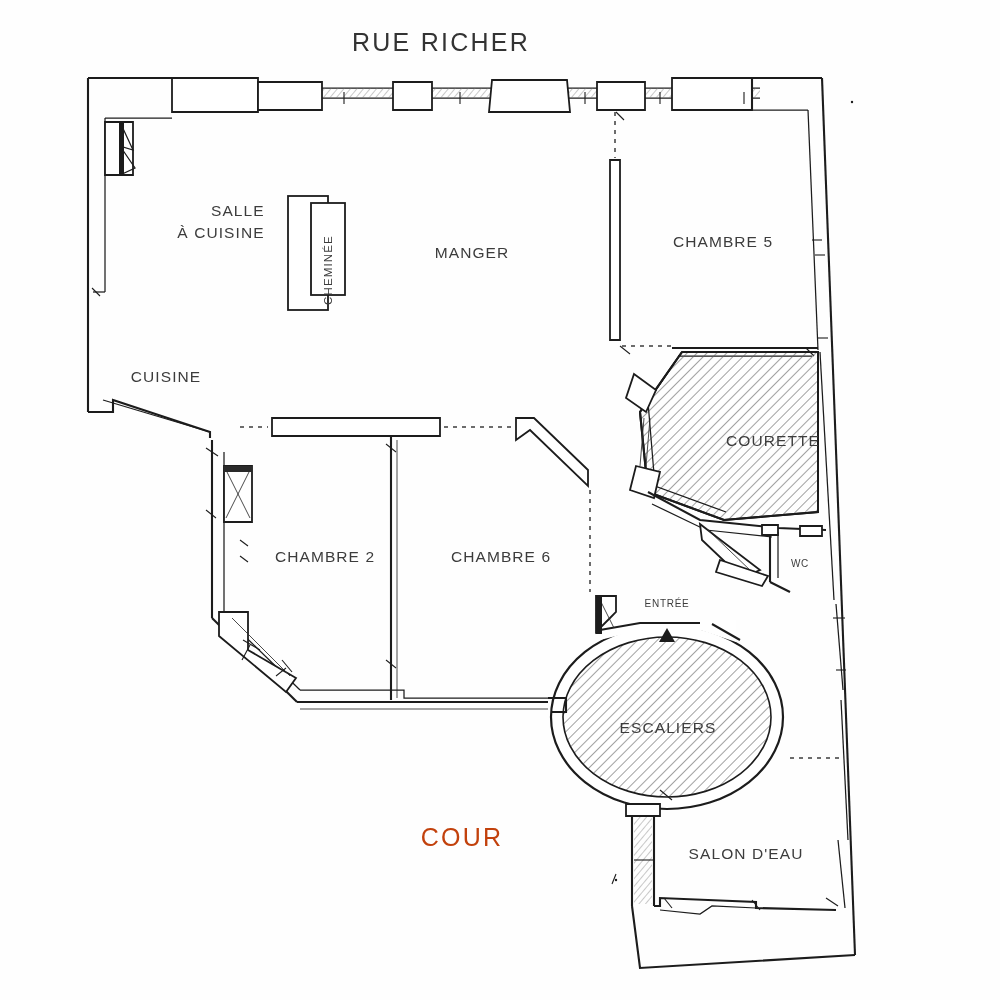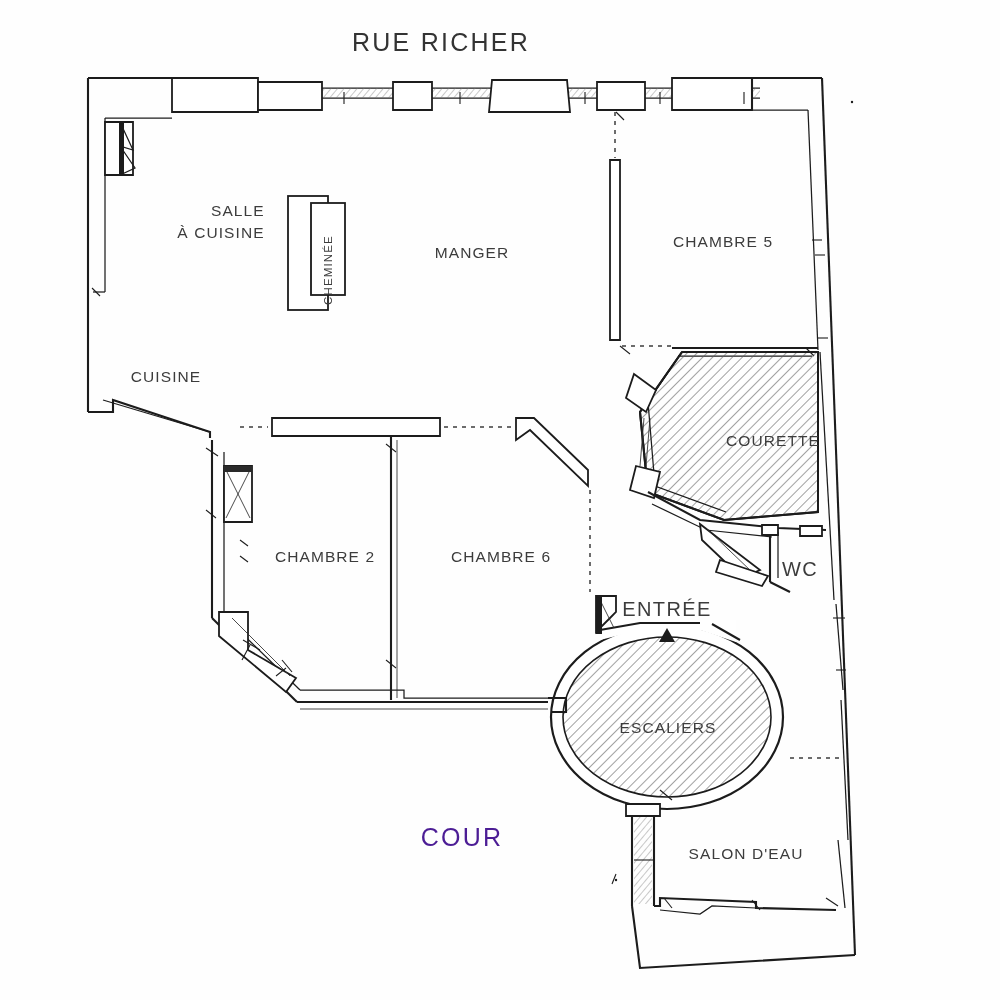--- a/index.html
+++ b/index.html
@@ -84,28 +84,28 @@
   }
   .label-street {
     font-size: 25px;
     letter-spacing: 0.09em;
     color: #333;
     margin-left: 11px;
   }
   .label-court {
     font-size: 25px;
     letter-spacing: 0.09em;
-    color: #4c1d95;
+    color: #c2410c;
   }
   .label-room {
     font-size: 15.5px;
     letter-spacing: 0.07em;
   }
   .label-room-sm {
-    font-size: 20px;
+    font-size: 10px;
     letter-spacing: 0.07em;
   }
   .label-two-line {
     font-size: 15.5px;
     line-height: 1.42;
     text-align: right;
     letter-spacing: 0.07em;
   }
   .label-vertical {
     font-size: 11.5px;

